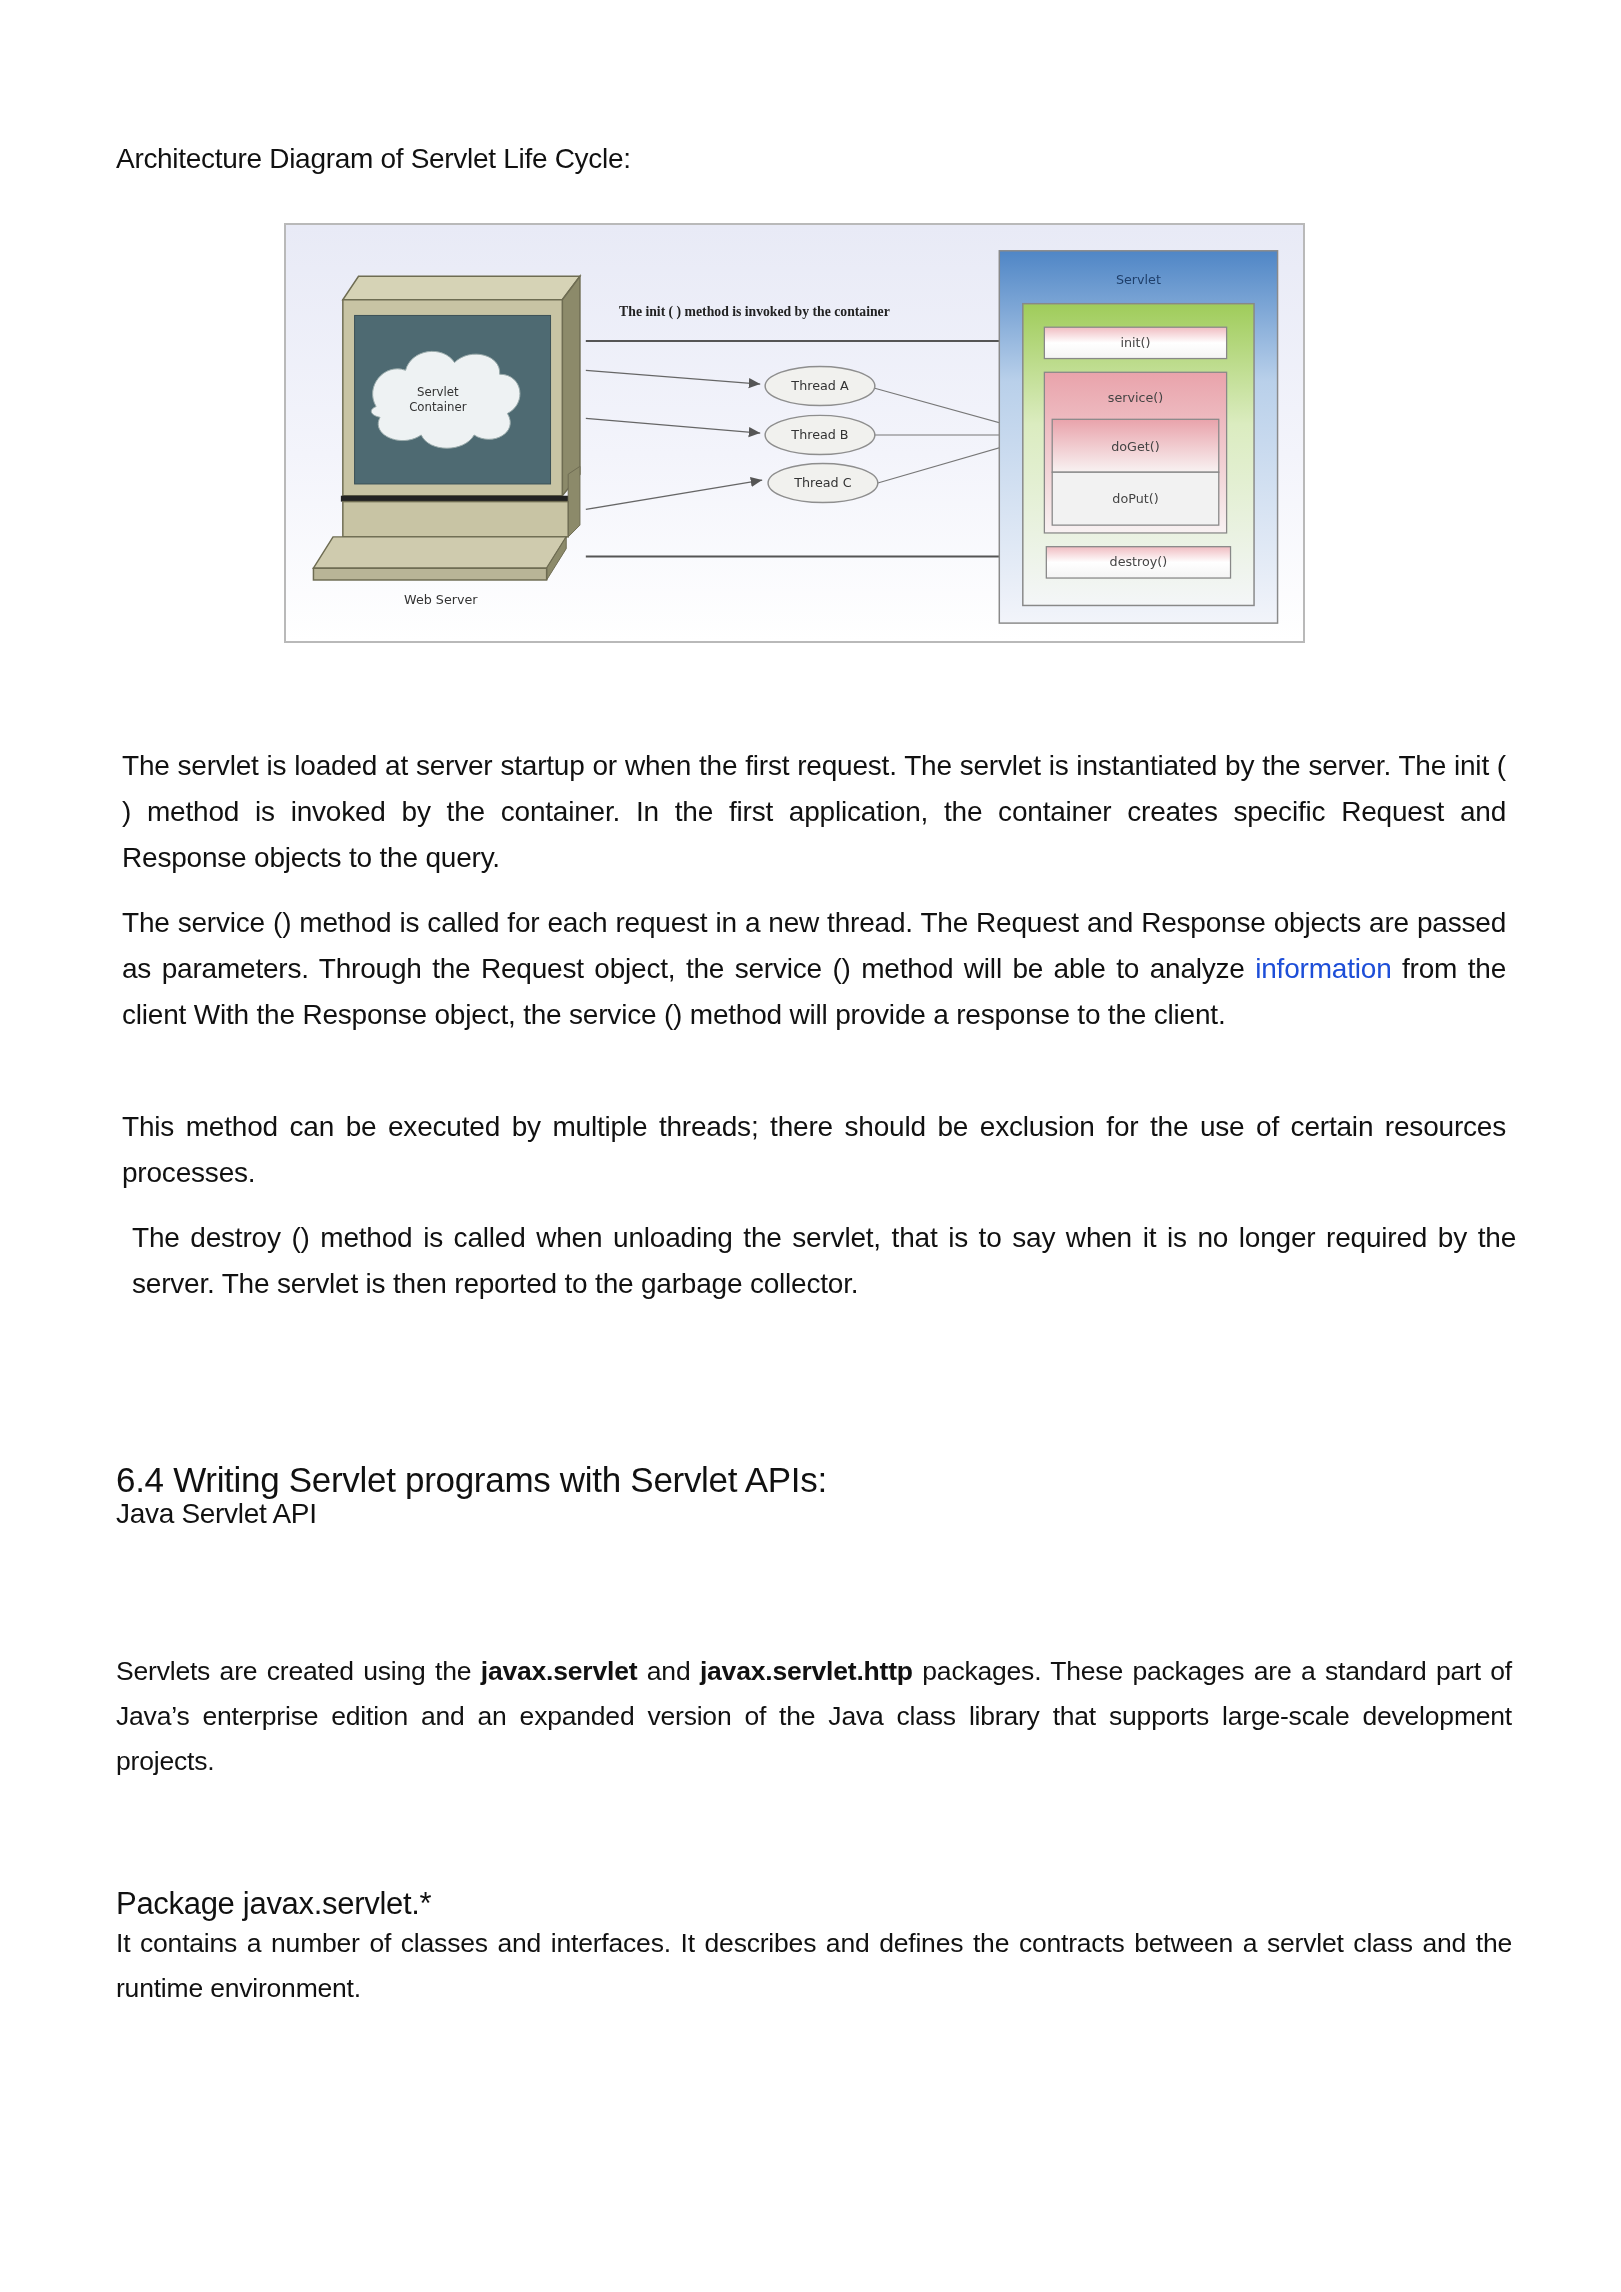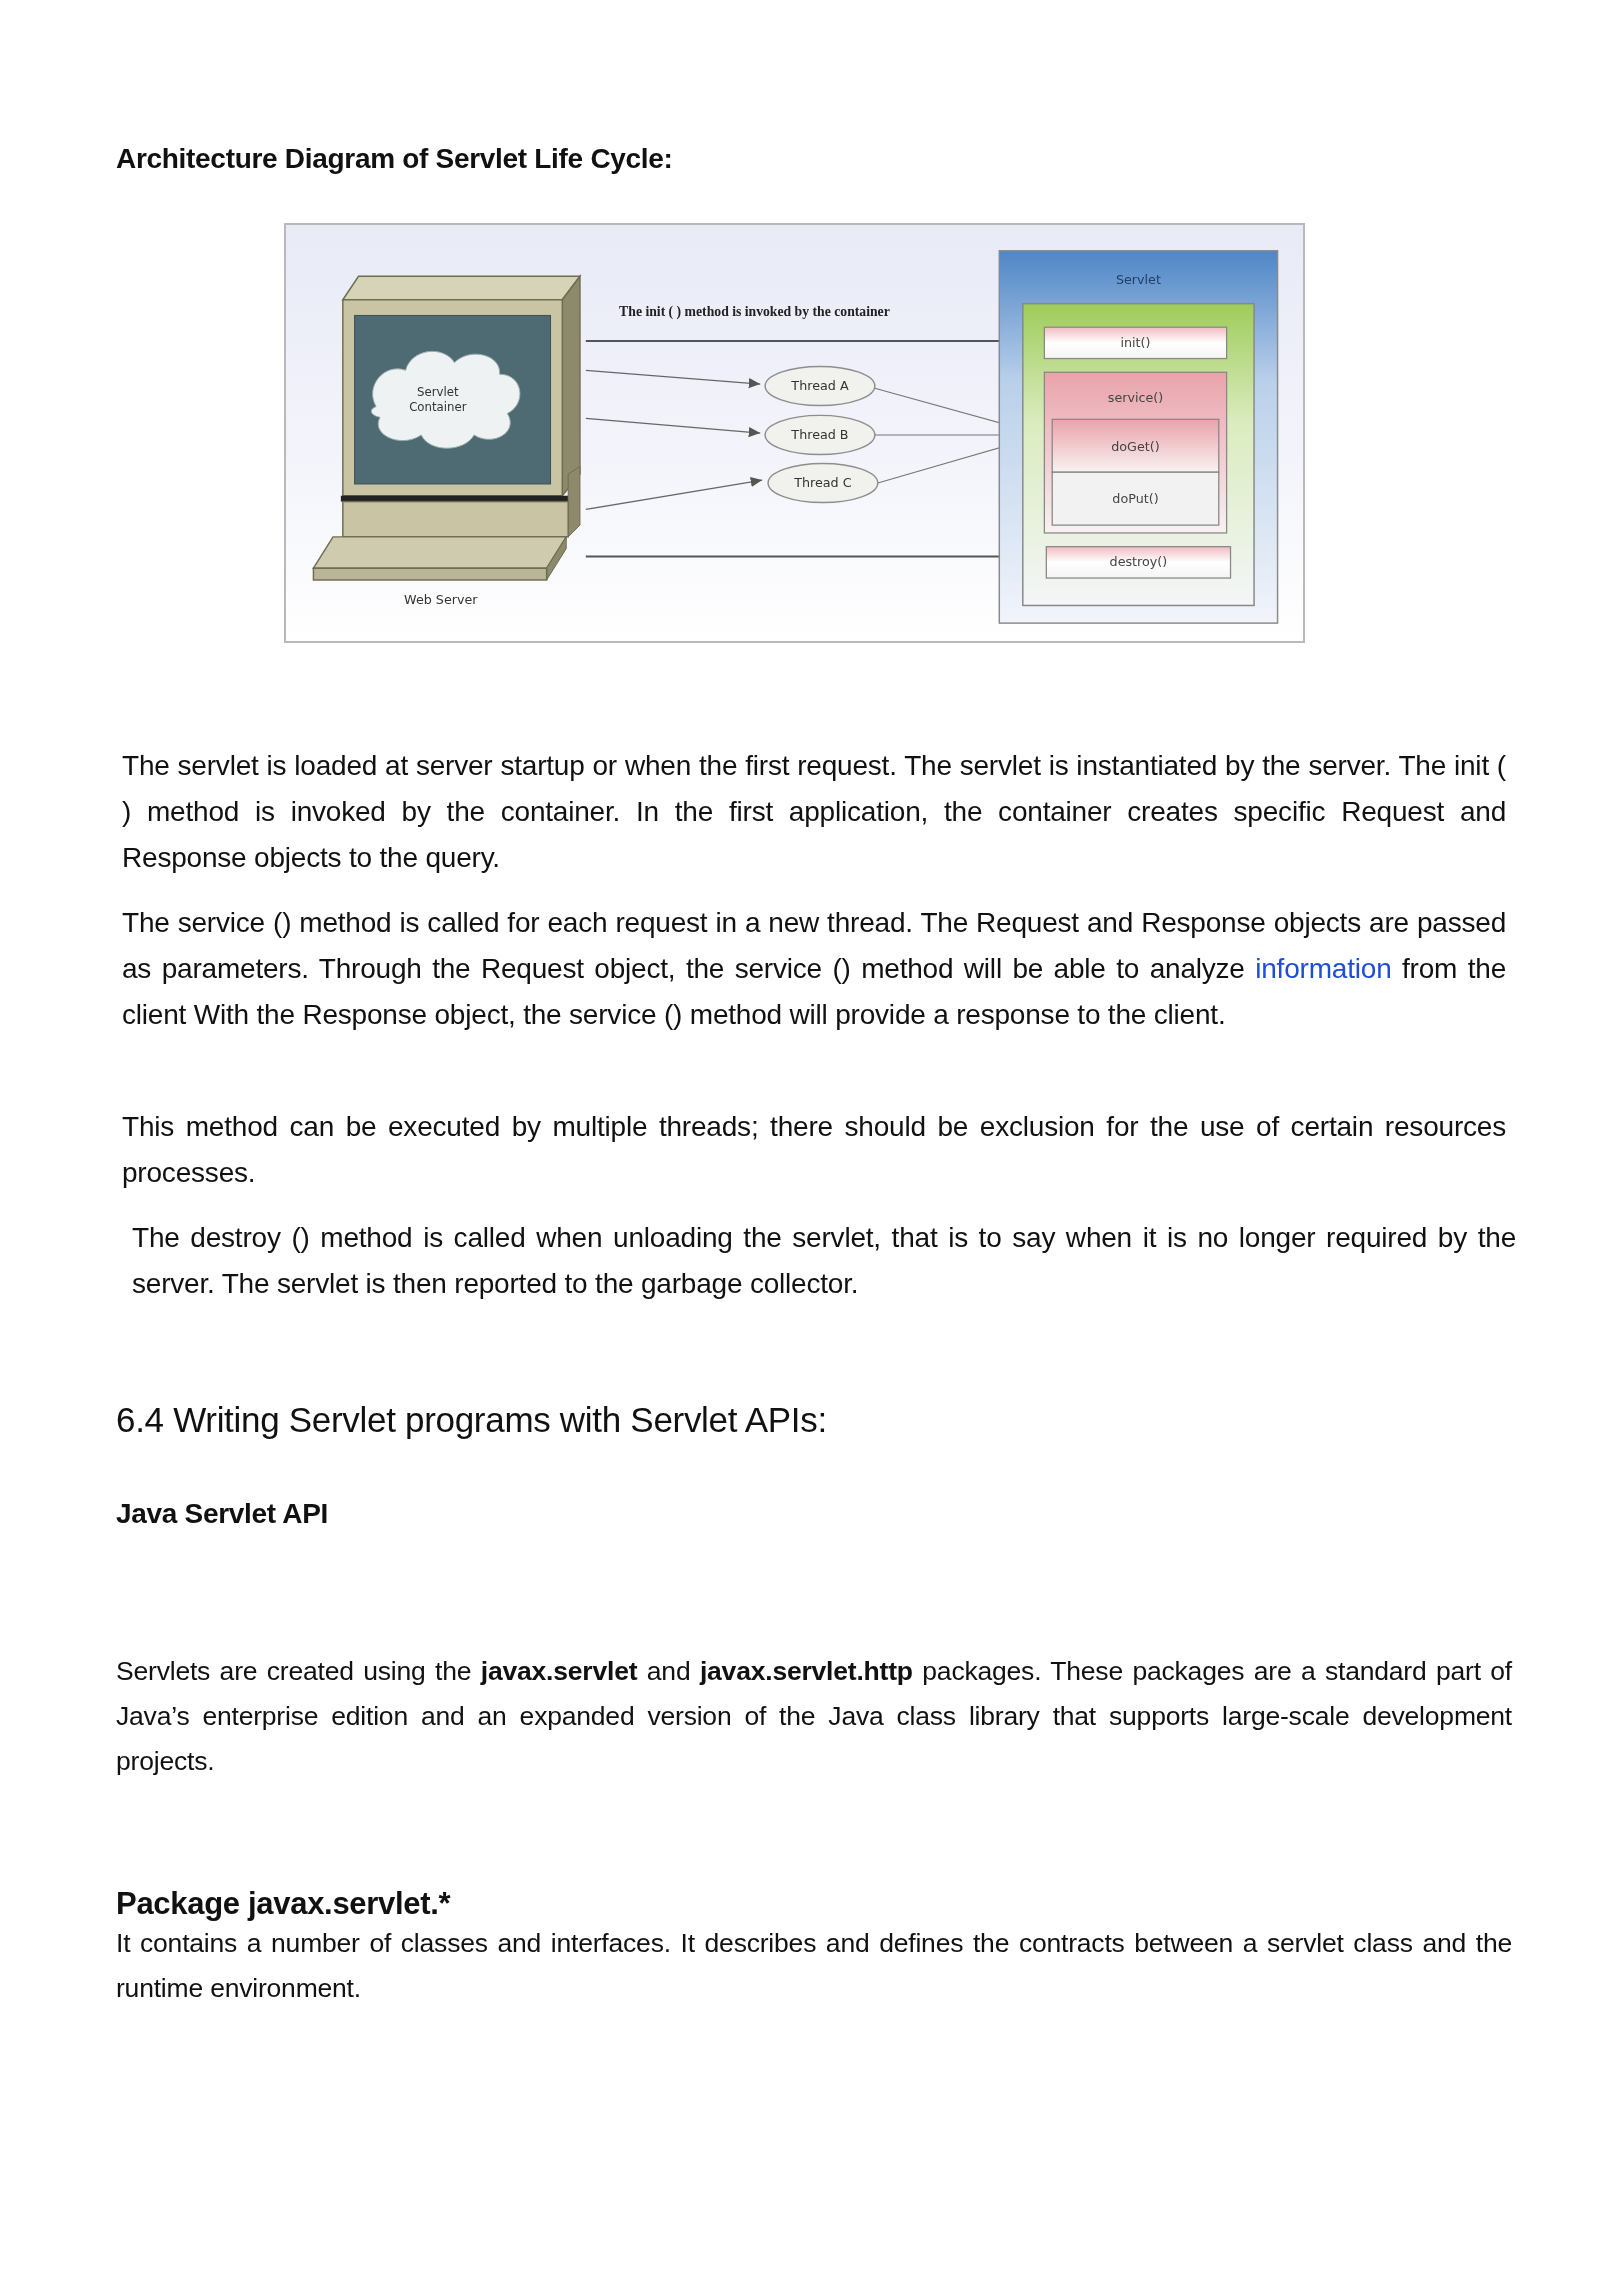--- a/index.html
+++ b/index.html
@@ -1,19 +1,19 @@
 <!DOCTYPE html>
 <html><head>
 <meta charset="utf-8">
 <style>
   html, body { margin: 0; padding: 0; background: #ffffff; }
   body { width: 1621px; height: 2293px; position: relative; overflow: hidden;
          font-family: "Liberation Sans", sans-serif; color: #111; }
   .abs { position: absolute; }
-  .h-bold { font-weight: bold; font-size: 28px; letter-spacing: -0.3px; }
+  .h-bold { font-weight: normal; font-size: 28px; letter-spacing: -0.3px; }
   .para { font-size: 28px; line-height: 46px; text-align: justify; text-align-last: left; letter-spacing: -0.2px; }
   .para .link { color: #1d4ed8; }
   .section-title { font-size: 35px; font-weight: normal; letter-spacing: -0.3px; }
 
   
   #diagram { left: 284px; top: 223px; width: 1021px; height: 420px; border: 2px solid #b9b9b9;
              background: linear-gradient(180deg, #e8eaf6 0%, #f3f4fb 55%, #ffffff 100%); box-sizing: border-box; }
   #diagram svg { position: absolute; left: 0; top: 0; }
   .dg-text { font-family: "DejaVu Sans", sans-serif; }
 </style>
@@ -119,21 +119,21 @@
 </div>
 
 <p class="abs para" style="left:122px; top:743px; width:1384px; margin:0;">The servlet is loaded at server startup or when the first request. The servlet is instantiated by the server. The init ( ) method is invoked by the container. In the first application, the container creates specific Request and Response objects to the query.</p>
 
 <p class="abs para" style="left:122px; top:900px; width:1384px; margin:0;"><span>The service () method is called for each request in a new thread. The Request and Response objects are passed as parameters. Through the Request object, the service () method will be able to analyze </span><span class="link">information</span><span> from the client With the Response object, the service () method will provide a response to the client.</span></p>
 
 <p class="abs para" style="left:122px; top:1104px; width:1384px; margin:0;">This method can be executed by multiple threads; there should be exclusion for the use of certain resources processes.</p>
 
 <p class="abs para" style="left:132px; top:1215px; width:1384px; margin:0;">The destroy () method is called when unloading the servlet, that is to say when it is no longer required by the server. The servlet is then reported to the garbage collector.</p>
 
-<div class="abs section-title" style="left:116px; top:1400px;">6.4 Writing Servlet programs with Servlet APIs:</div>
+<div class="abs section-title" style="left:116px; top:1460px;">6.4 Writing Servlet programs with Servlet APIs:</div>
 
 <div class="abs h-bold" style="left:116px; top:1498px;">Java Servlet API</div>
 
 <p class="abs para" style="left:116px; top:1649px; width:1396px; margin:0; font-size:26.5px; line-height:45px;"><span>Servlets are created using the </span><b>javax.servlet</b><span> and </span><b>javax.servlet.http</b><span> packages. These packages are a standard part of Java’s enterprise edition and an expanded version of the Java class library that supports large-scale development projects.</span></p>
 
 <div class="abs h-bold" style="left:116px; top:1886px; font-size:31px;">Package javax.servlet.*</div>
 
 <p class="abs para" style="left:116px; top:1921px; width:1396px; margin:0; font-size:26.5px; line-height:45px;">It contains a number of classes and interfaces. It describes and defines the contracts between a servlet class and the runtime environment.</p>
 
 

